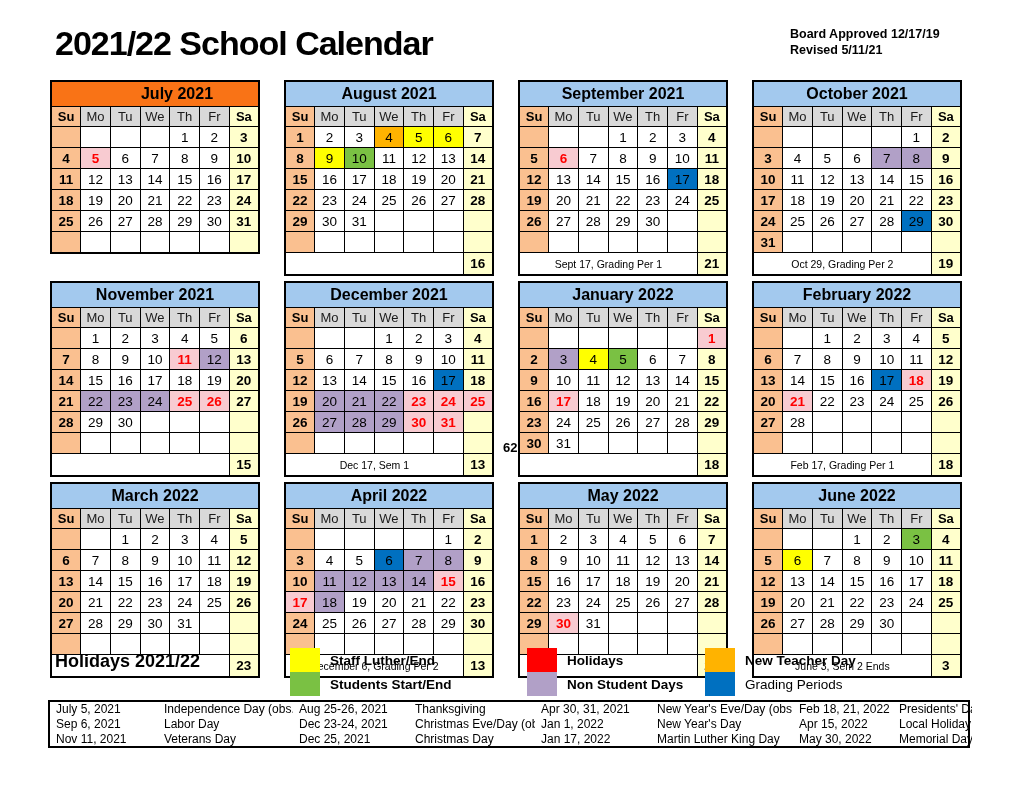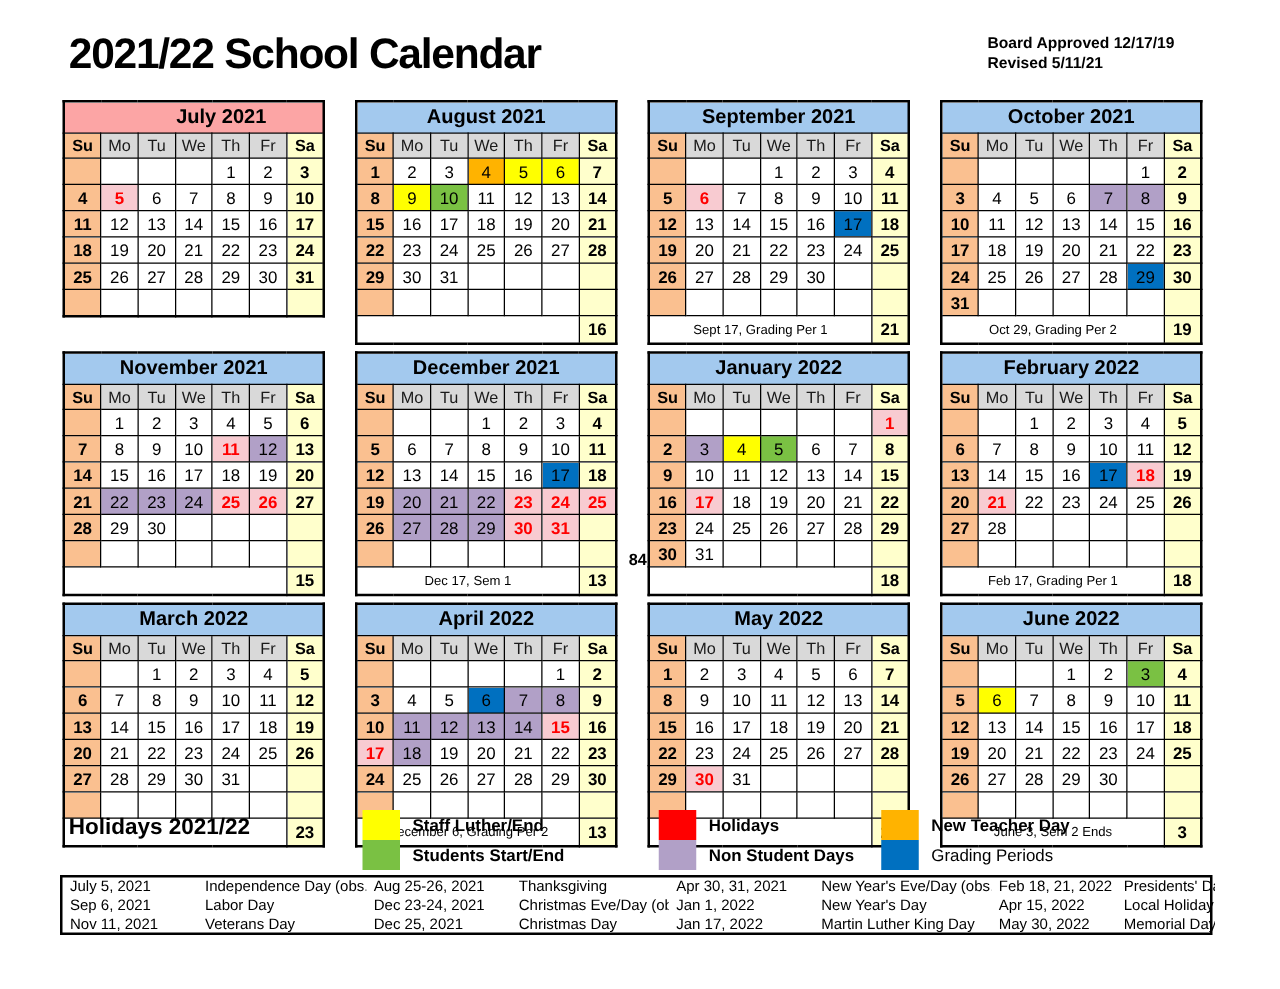--- a/index.html
+++ b/index.html
@@ -58,21 +58,21 @@
 
 <div class="approval">
   <div>Board Approved 12/17/19</div>
   <div>Revised 5/11/21</div>
 </div>
 
 <div class="months" id="months">
     <table class="month">
       <tbody>
         <tr>
-          <td colspan="7" class="mtitle" style="background: #fca5a5; padding-left: 44px;">July 2021</td>
+          <td colspan="7" class="mtitle" style="background: #f97316; padding-left: 44px;">July 2021</td>
         </tr>
         <tr>
           <td class="dow su" style="background: rgb(250, 192, 144);">Su</td>
           <td class="dow wd" style="background: rgb(217, 217, 217);">Mo</td>
           <td class="dow wd" style="background: rgb(217, 217, 217);">Tu</td>
           <td class="dow wd" style="background: rgb(217, 217, 217);">We</td>
           <td class="dow wd" style="background: rgb(217, 217, 217);">Th</td>
           <td class="dow wd" style="background: rgb(217, 217, 217);">Fr</td>
           <td class="dow sa" style="background: rgb(255, 255, 204);">Sa</td>
         </tr>
@@ -941,21 +941,21 @@
           <td class="day" style="background: rgb(255, 255, 204); color: rgb(0, 0, 0); font-weight: bold;"></td>
         </tr>
         <tr>
           <td colspan="6" class="note">June 3, Sem 2 Ends</td>
           <td class="count" style="background: rgb(255, 255, 204);">3</td>
         </tr>
       </tbody>
     </table>
   </div>
 
-<div class="sem-total">84</div>
+<div class="sem-total">62</div>
 
 <div class="legend-heading">Holidays 2021/22</div>
 <div class="lcol lcol1" id="lcol1">
     <div class="litem">
       <span class="swatch" style="background: rgb(255, 255, 0);"></span>
       <span class="llabel bold">Staff Luther/End</span>
     </div>
     <div class="litem">
       <span class="swatch" style="background: rgb(122, 193, 67);"></span>
       <span class="llabel bold">Students Start/End</span>

